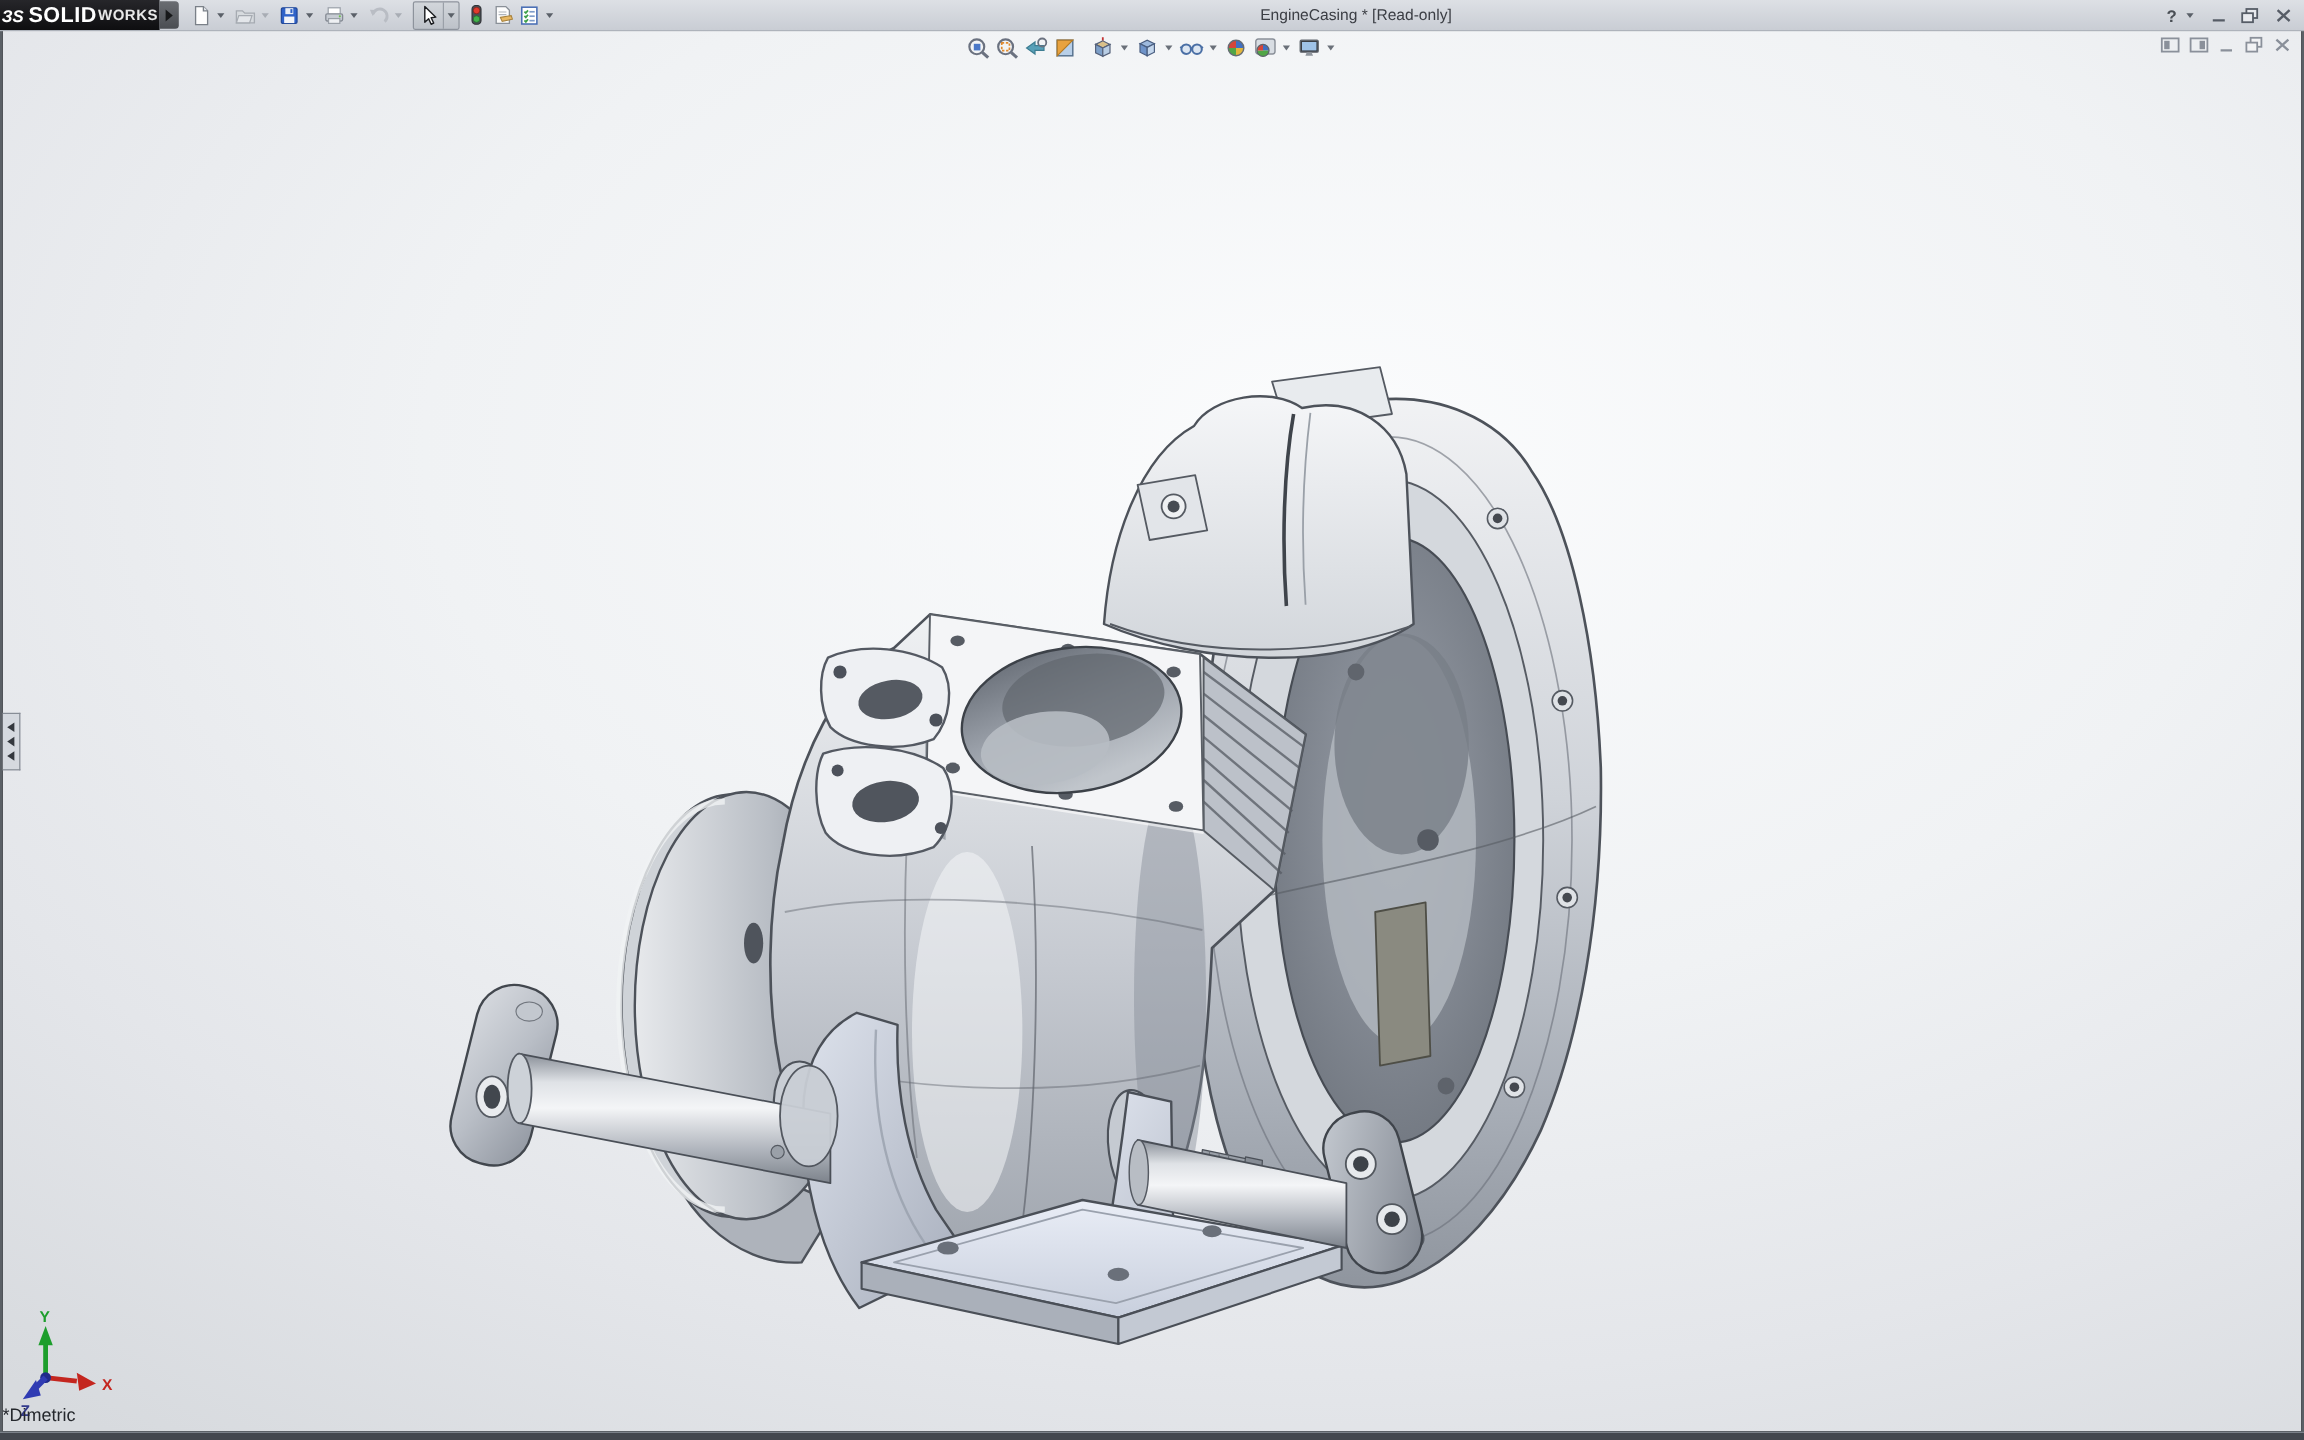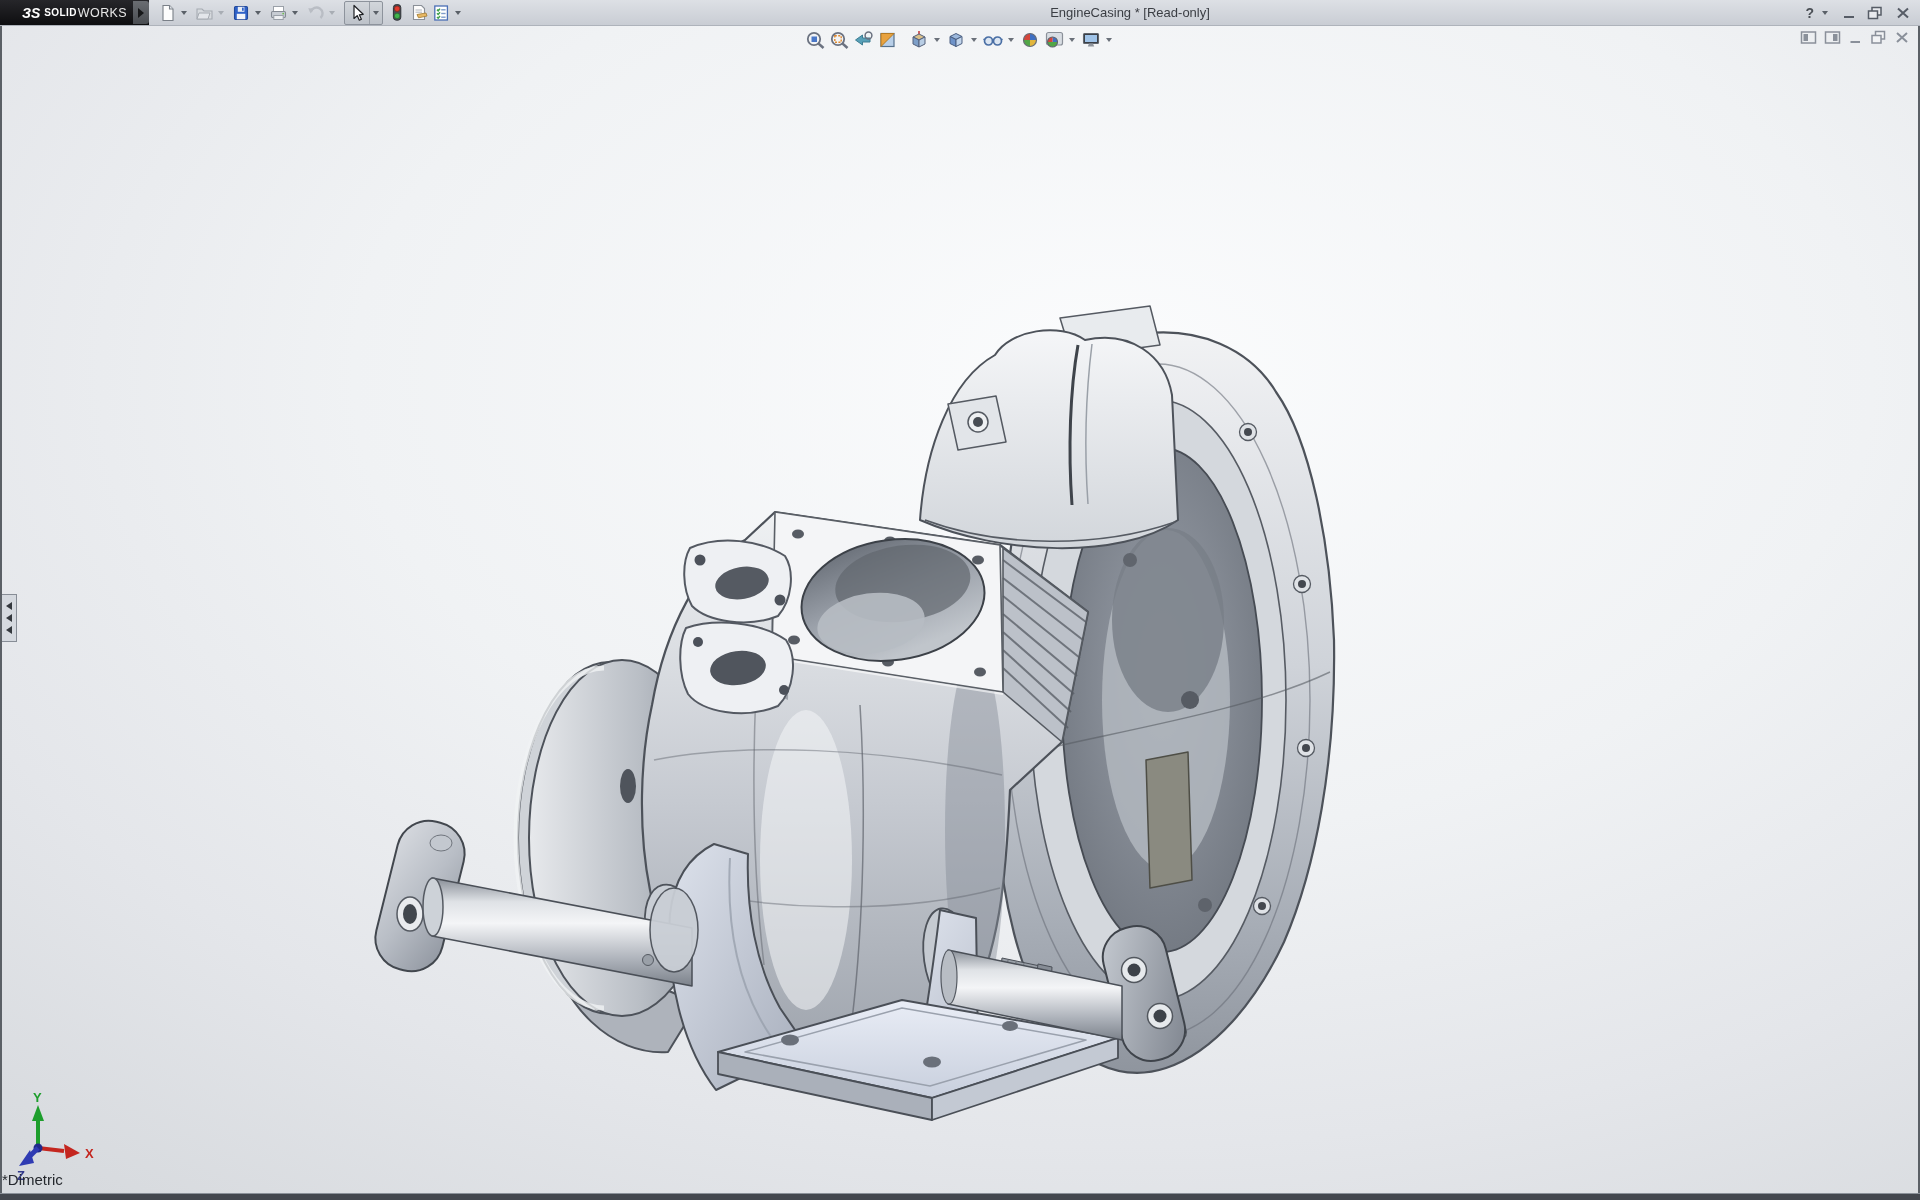--- a/index.html
+++ b/index.html
@@ -1,25 +1,25 @@
 <!DOCTYPE html>
 <html><head>
 <meta charset="utf-8">
 <style>
   html,body{margin:0;padding:0;background:#202226;}
   body{width:1920px;height:1200px;position:relative;overflow:hidden;
        font-family:"Liberation Sans",sans-serif;-webkit-font-smoothing:antialiased;}
   
   .titlebar{position:absolute;top:0;left:0;width:1920px;height:25px;
     background:linear-gradient(#dde0e5,#c9cdd4);border-bottom:1px solid #aeb3bb;z-index:30;}
-  .logo{position:absolute;left:0;top:0;width:149px;height:25px;
+  .logo{position:absolute;left:0;top:0;width:133px;height:25px;
     background:linear-gradient(#26262a,#0e0e10);display:flex;align-items:center;justify-content:center;gap:4px;}
   .logo .glyph{color:#fff;font-style:italic;font-weight:bold;font-size:14px;line-height:1;}
-  .logo .b1{color:#fff;font-weight:bold;font-size:10px;letter-spacing:.4px;}
-  .logo .b2{color:#e8e8e8;font-weight:400;font-size:12.5px;letter-spacing:.4px;margin-left:-3px;}
+  .logo .b1{color:#fff;font-weight:bold;font-size:18px;letter-spacing:.4px;}
+  .logo .b2{color:#e8e8e8;font-weight:700;font-size:12.5px;letter-spacing:.4px;margin-left:-3px;}
   .menu-tab{position:absolute;left:133px;top:1px;width:16px;height:23px;background:linear-gradient(#6a6d72,#4a4d52);
     display:flex;align-items:center;justify-content:center;border-radius:0 3px 3px 0;}
   .menu-tab .tri{width:0;height:0;border-top:5px solid transparent;border-bottom:5px solid transparent;border-left:6px solid #17181a;}
   .std-toolbar{position:absolute;left:156px;top:0;height:25px;display:flex;align-items:center;}
   .tbtn{width:22px;height:22px;display:flex;align-items:center;justify-content:center;}
   .dd{width:12px;height:22px;display:flex;align-items:center;justify-content:center;margin-right:3px;}
   .dd i{width:0;height:0;border-left:3.5px solid transparent;border-right:3.5px solid transparent;border-top:4px solid #5a6068;}
   .dd.dis i{border-top-color:#a8adb4;}
   .sel-group{display:flex;align-items:stretch;height:22px;border:1px solid #8d939c;border-radius:2px;
     background:linear-gradient(#d2d6db,#bdc2c9);margin:0 3px;}

